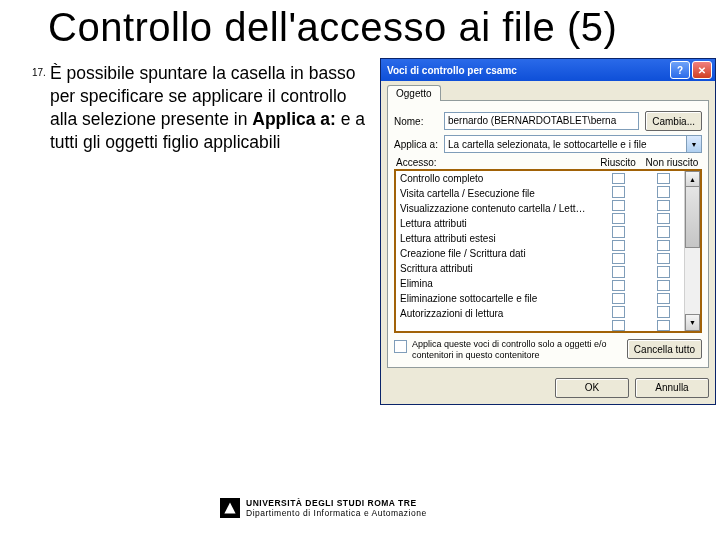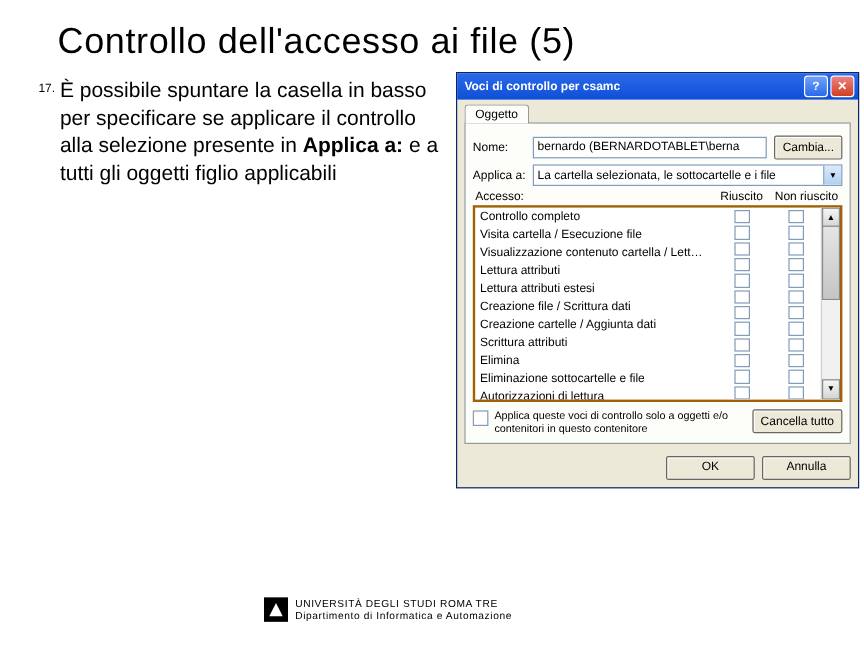--- a/index.html
+++ b/index.html
@@ -1,16 +1,16 @@
 <!DOCTYPE html>
 <html><head>
 <meta charset="utf-8">
 <style>
   body{margin:0;width:720px;height:540px;background:#fff;font-family:Verdana,Geneva,sans-serif;color:#000;overflow:hidden}
-  .title{font-size:30px;padding:18px 0 8px 48px;letter-spacing:.5px}
+  .title{font-size:40px;padding:5px 0 8px 48px;letter-spacing:.5px}
   .content{display:flex;padding:0 0 0 32px}
   .left{width:342px;padding-right:6px}
   .ol-item{display:flex;margin-top:4px}
   .num{font-size:10px;width:22px;padding-top:5px;text-align:right}
   .bt{font-size:17.5px;line-height:1.32;margin-left:4px}
   .footer{position:absolute;left:220px;bottom:22px;display:flex;align-items:center}
   .logo{width:18px;height:18px;background:#000;border:1px solid #000;display:flex;align-items:center;justify-content:center}
   .logo svg{width:14px;height:14px}
   .ft{font-size:8.5px;line-height:1.2;margin-left:6px;letter-spacing:.5px}
 
@@ -82,21 +82,20 @@
         <div class="h2" style="width:60px">Non riuscito</div>
       </div>
       <div class="listbox">
         <div class="permcol" id="permcol">
             <div class="prow">Controllo completo</div>
             <div class="prow">Visita cartella / Esecuzione file</div>
             <div class="prow">Visualizzazione contenuto cartella / Lett…</div>
             <div class="prow">Lettura attributi</div>
             <div class="prow">Lettura attributi estesi</div>
             <div class="prow">Creazione file / Scrittura dati</div>
-            <div class="prow">Creazione cartelle / Aggiunta dati</div>
             <div class="prow">Scrittura attributi</div>
             <div class="prow">Elimina</div>
             <div class="prow">Eliminazione sottocartelle e file</div>
             <div class="prow">Autorizzazioni di lettura</div>
           </div>
         <div class="ckcol" id="ck1">
             <div class="ck"></div>
             <div class="ck"></div>
             <div class="ck"></div>
             <div class="ck"></div>
@@ -142,16 +141,16 @@
   </div>
 </div>
 
 <div class="footer">
   <div class="logo">
     <svg viewBox="0 0 10 10">
         <path d="M5 1 L9 9 L1 9 Z" fill="#fff"></path>
       </svg>
   </div>
   <div class="ft">
-    <div style="font-weight:normal">UNIVERSITÀ DEGLI STUDI ROMA TRE</div>
+    <div style="font-weight:bold">UNIVERSITÀ DEGLI STUDI ROMA TRE</div>
     <div>Dipartimento di Informatica e Automazione</div>
   </div>
 </div>
 
 </body></html>

